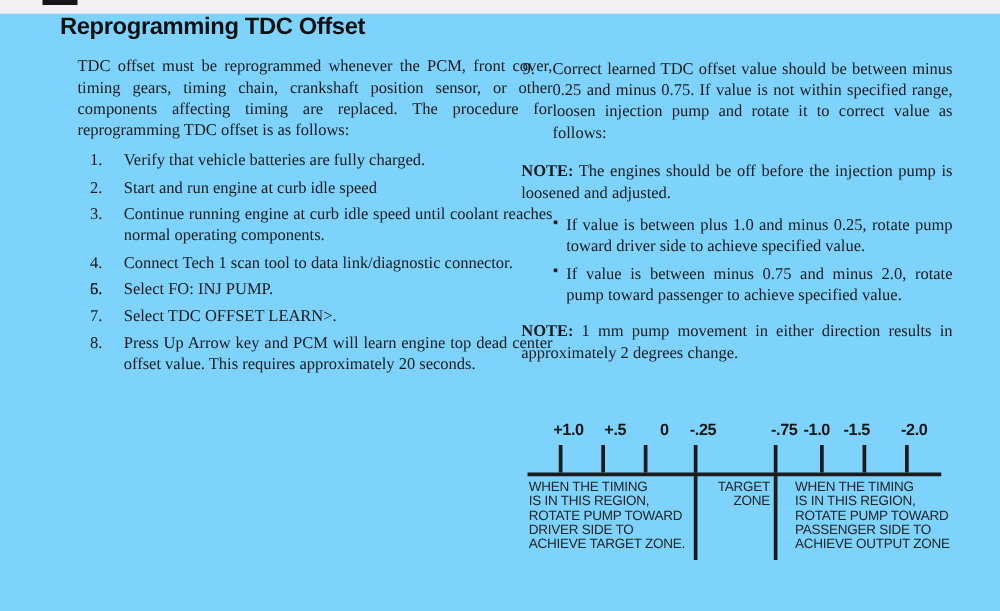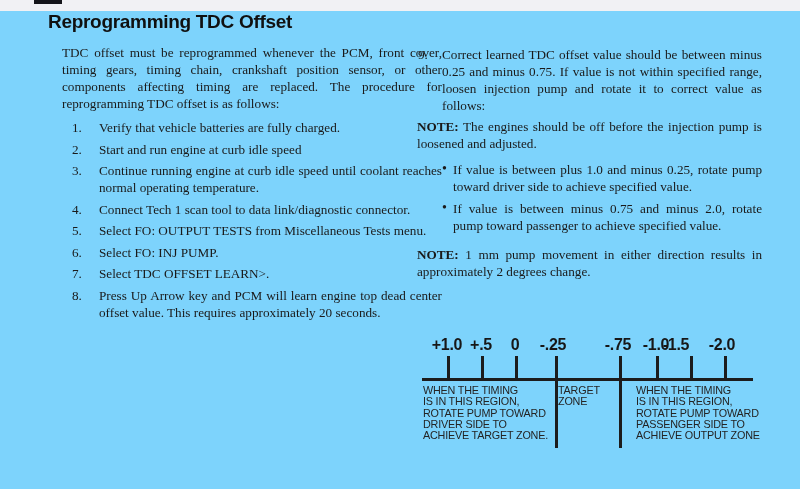--- a/index.html
+++ b/index.html
@@ -40,43 +40,43 @@
   .step{
     position:relative;
     padding-left:37px;
     margin-bottom:4.5px;
     font-size:13.2px;line-height:17px;
     text-align:justify;
   }
   .step .num{position:absolute;left:10px;top:0;}
   .step9{position:relative;padding-left:25px;}
   .step9 .num{position:absolute;left:1px;top:0;}
-  .note{margin-top:4px;}
+  .note{margin-top:14px;}
   .note b{font-weight:bold;}
   .bullets{list-style:none;margin:9px 0 0 0;padding:0;}
   .bullet-item{
     position:relative;
     padding-left:36px;
     margin-bottom:5px;
     font-size:13.2px;line-height:17px;
     text-align:justify;
   }
   .bullet-item .glyph{position:absolute;left:25px;top:-1px;font-size:14px;}
   .note2{margin-top:12px;}
 
   
   .diagram{
     position:absolute;left:417px;top:336px;width:345px;height:120px;
     font-family:"Liberation Sans", sans-serif;
     color:#1c1c1c;
   }
   .scale-label{
     position:absolute;top:0;width:40px;
-    text-align:center;
-    font-weight:bold;font-size:16px;letter-spacing:-0.3px;
+    text-align:right;
+    font-weight:bold;font-size:13px;letter-spacing:-0.3px;
     color:#171717;
   }
   .tick{
     position:absolute;top:20px;width:2.5px;height:22px;
     background:#1c1c1c;
   }
   .axis-line{
     position:absolute;left:5px;top:42px;width:331px;height:2.5px;
     background:#1c1c1c;
   }
@@ -84,21 +84,21 @@
     position:absolute;top:42px;width:2.5px;height:70px;
     background:#1c1c1c;
   }
   .region-text{
     position:absolute;top:49px;
     font-weight:normal;font-size:10.8px;line-height:11.3px;
     letter-spacing:-0.2px;
     color:#242424;
   }
   .region-left{left:6px;width:145px;}
-  .region-target{left:141px;width:58px;text-align:left;}
+  .region-target{left:141px;width:58px;text-align:right;}
   .region-right{left:219px;width:138px;}
 </style>
 </head>
 <body>
 
 <div class="page">
   <div class="top-band"></div>
   <div class="top-dash"></div>
 
   <h1 class="title">Reprogramming TDC Offset</h1>
@@ -109,29 +109,28 @@
       <li class="step">
         <span class="num">1.</span>
         <span>Verify that vehicle batteries are fully charged.</span>
       </li>
       <li class="step">
         <span class="num">2.</span>
         <span>Start and run engine at curb idle speed</span>
       </li>
       <li class="step">
         <span class="num">3.</span>
-        <span>Continue running engine at curb idle speed until coolant reaches normal operating temperature.</span>
+        <span>Continue running engine at curb idle speed until coolant reaches normal operating components.</span>
       </li>
       <li class="step">
         <span class="num">4.</span>
         <span>Connect Tech 1 scan tool to data link/diagnostic connector.</span>
       </li>
       <li class="step">
         <span class="num">5.</span>
-        <span>Select FO: OUTPUT TESTS from Miscellaneous Tests menu.</span>
       </li>
       <li class="step">
         <span class="num">6.</span>
         <span>Select FO: INJ PUMP.</span>
       </li>
       <li class="step">
         <span class="num">7.</span>
         <span>Select TDC OFFSET LEARN&gt;.</span>
       </li>
       <li class="step">
@@ -166,21 +165,21 @@
       <b>NOTE:</b><span> 1 mm pump movement in either direction results in approximately 2 degrees change.</span>
     </p>
   </div>
 
   <div class="diagram">
     <span class="scale-label" style="left:10px">+1.0</span>
     <span class="scale-label" style="left:44px">+.5</span>
     <span class="scale-label" style="left:78px">0</span>
     <span class="scale-label" style="left:116px">-.25</span>
     <span class="scale-label" style="left:181px">-.75</span>
-    <span class="scale-label" style="left:219px">-1.0</span>
+    <span class="scale-label" style="left:207px">-1.0</span>
     <span class="scale-label" style="left:239px">-1.5</span>
     <span class="scale-label" style="left:285px">-2.0</span>
 
     <div class="tick" style="left:30px"></div>
     <div class="tick" style="left:64px"></div>
     <div class="tick" style="left:98px"></div>
     <div class="tick" style="left:138px"></div>
     <div class="tick" style="left:202px"></div>
     <div class="tick" style="left:239px"></div>
     <div class="tick" style="left:273px"></div>

